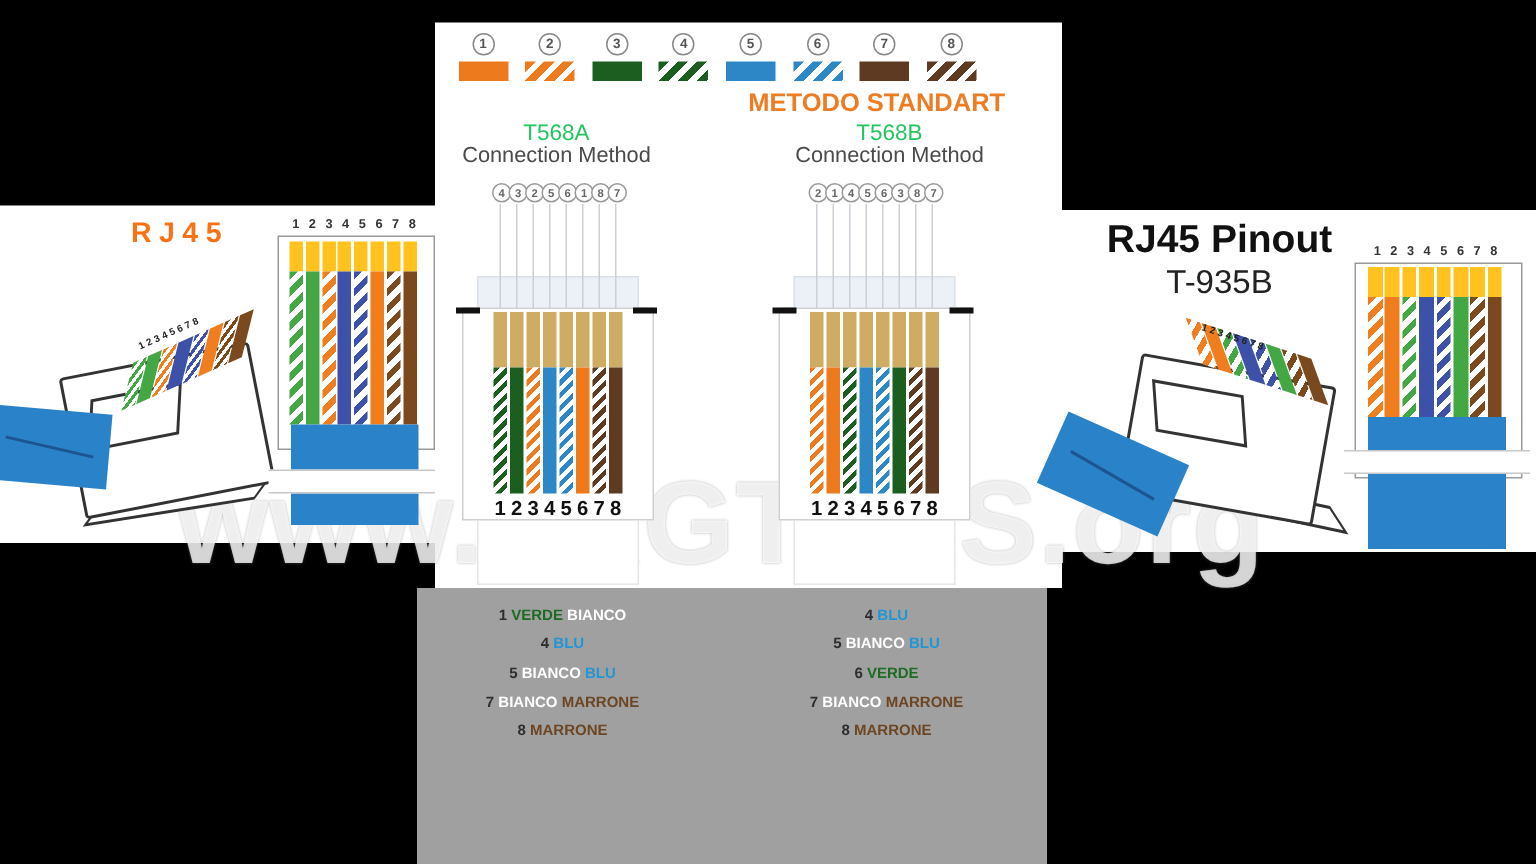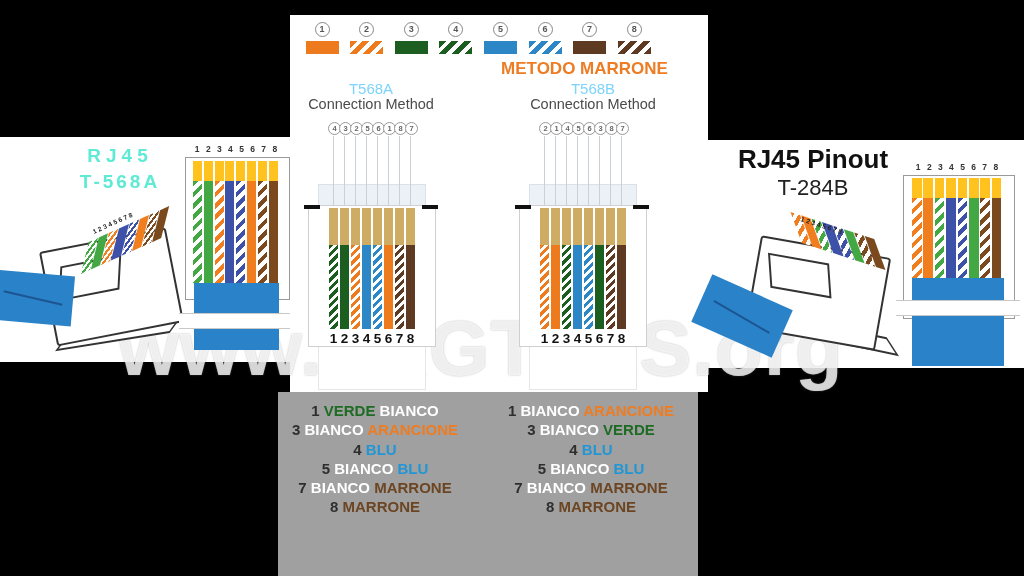--- a/index.html
+++ b/index.html
@@ -17,38 +17,38 @@
   #watermark .wm-accent{color:rgba(238,122,30,0.8);}
   
   #legend-row{position:absolute;left:305px;top:22px;width:370px;height:34px;z-index:3;}
   .lg-col{position:absolute;top:0;width:34px;text-align:center;}
   .lg-circle{width:13px;height:13px;border:1.5px solid #888;border-radius:50%;margin:0 auto;
              font-size:9px;line-height:13px;color:#555;font-weight:bold;background:#fff;}
   .lg-swatch{margin:4px auto 0 auto;height:13px;width:33px;}
   #metodo{position:absolute;left:492px;top:59px;width:185px;text-align:center;z-index:3;
           font-size:17px;font-weight:bold;}
   
-  .dg-title{position:absolute;width:160px;text-align:center;font-size:15px;color:#7dd3fc;z-index:3;}
+  .dg-title{position:absolute;width:160px;text-align:center;font-size:15px;color:#22c55e;z-index:3;}
   .dg-title2{position:absolute;width:160px;text-align:center;font-size:14.5px;color:#4A4A4A;z-index:3;}
   
   .dg{position:absolute;width:134px;height:272px;z-index:3;}
   .dg .body{position:absolute;left:2px;top:85px;width:126px;height:140px;background:#fff;border:1px solid #CFCFCF;}
   .dg .latch{position:absolute;left:12px;top:64px;width:106px;height:22px;background:#EBF1F6;border:1px solid #DAE2E8;}
   .dg .ghost{position:absolute;left:12px;top:225px;width:106px;height:44px;border:1px solid #E6E6E6;border-top:none;background:#fff;}
   .dg .dash{position:absolute;top:85px;width:16px;height:4px;background:#111;}
   .dg .gline{position:absolute;top:16px;width:1px;height:70px;background:#C9D1D6;}
   .dg .pairc{position:absolute;top:2px;width:11px;height:11px;border:1px solid #999;border-radius:50%;
              font-size:7.5px;line-height:11px;color:#666;font-weight:bold;text-align:center;background:#fff;}
   .dg .wire{position:absolute;top:88px;width:9px;}
   .dg .wtan{height:37px;width:100%;}
   .dg .wcol{height:84px;width:100%;}
   .dg .pnum{position:absolute;top:211px;width:11px;text-align:center;font-size:13.5px;font-weight:bold;color:#111;}
   
   #left-label{position:absolute;left:40px;top:143px;width:160px;text-align:center;z-index:3;
-              font-weight:bold;color:#5eead4;}
+              font-weight:bold;color:#f97316;}
   #left-label .l1{font-size:19px;letter-spacing:5px;line-height:26px;}
   #left-label .l2{font-size:19px;letter-spacing:3px;line-height:26px;}
   #right-label{position:absolute;left:723px;top:144px;width:180px;text-align:center;z-index:3;}
   #right-label .l1{font-size:26px;font-weight:bold;color:#111;line-height:30px;}
   #right-label .l2{font-size:22px;color:#222;line-height:27px;}
   
   .fv{position:absolute;z-index:3;}
   .fv-nums{position:absolute;font-size:8.5px;font-weight:bold;color:#333;letter-spacing:2px;text-align:center;}
   .fv-card{position:absolute;background:#fff;border:1px solid #9A9A9A;}
   .fv-pin{position:absolute;}
@@ -62,21 +62,21 @@
   .c3d-body{position:absolute;background:#fff;border:2px solid #333;border-radius:3px;}
   .c3d-hole{position:absolute;border:2px solid #333;background:#fff;}
   .c3d-tail{position:absolute;border:2px solid #333;background:#fff;}
   .c3d-cable{position:absolute;}
   .c3d-line{position:absolute;background:rgba(10,30,80,0.45);height:2px;}
   .c3d-strip{position:absolute;display:flex;gap:1px;}
   .c3d-strip div{flex:1;}
   .c3d-nums{position:absolute;font-size:6.5px;letter-spacing:2px;color:#222;font-weight:bold;white-space:nowrap;}
   
   .ctable{position:absolute;top:401px;width:190px;z-index:3;text-align:center;
-          font-size:15px;font-weight:bold;line-height:19.3px;}
+          font-size:10px;font-weight:bold;line-height:19.3px;}
   #table-left{left:280px;}
   #table-right{left:496px;}
 </style>
 </head>
 <body>
 
 <div id="panel-center"></div>
 <div id="panel-left"></div>
 <div id="panel-right"></div>
 <div id="panel-gray"></div>
@@ -110,34 +110,33 @@
     </div>
     <div class="lg-col" style="left: 267.6px;">
       <div class="lg-circle">7</div>
       <div class="lg-swatch" style="background: rgb(95, 58, 34);"></div>
     </div>
     <div class="lg-col" style="left: 312.2px;">
       <div class="lg-circle">8</div>
       <div class="lg-swatch" style="background: repeating-linear-gradient(135deg, rgb(95, 58, 34) 0px, rgb(95, 58, 34) 5px, rgb(255, 255, 255) 5px, rgb(255, 255, 255) 9px);"></div>
     </div>
   </div>
-<div id="metodo" style="color: rgb(237, 124, 35);">METODO MARRONE</div>
+<div id="metodo" style="color: rgb(237, 124, 35);">METODO STANDART</div>
 
 <div class="dg-title" style="left:291px;top:80px;">T568A</div>
 <div class="dg-title2" style="left:291px;top:96px;">Connection Method</div>
 <div class="dg-title" style="left:513px;top:80px;">T568B</div>
 <div class="dg-title2" style="left:513px;top:96px;">Connection Method</div>
 
 <div id="left-label">
   <div class="l1">RJ45</div>
-  <div class="l2">T-568A</div>
 </div>
 <div id="right-label">
   <div class="l1">RJ45 Pinout</div>
-  <div class="l2">T-284B</div>
+  <div class="l2">T-935B</div>
 </div>
 
 <div id="l3d">
   <div class="c3d-tail" style="left:66px;top:100px;width:112px;height:12px;transform:rotate(-9deg) skewX(-45deg);"></div>
   <div class="c3d-body" style="left:52px;top:14px;width:125px;height:92px;transform:rotate(-11deg);">
     <div class="c3d-hole" style="left:12px;top:16px;width:58px;height:30px;transform:skewX(-14deg);"></div>
   </div>
   <div class="c3d-cable" id="l3d-cable" style="left: -2px; top: 48px; width: 80px; height: 50px; transform: rotate(5deg); background: rgb(42, 130, 200);">
     <div class="c3d-line" style="left:10px;top:24px;width:60px;transform:rotate(8deg);"></div>
   </div>
@@ -170,31 +169,29 @@
       <div style="background: repeating-linear-gradient(135deg, rgb(62, 81, 168) 0px, rgb(62, 81, 168) 3px, rgb(255, 255, 255) 3px, rgb(255, 255, 255) 6px);"></div>
       <div style="background: rgb(67, 168, 67);"></div>
       <div style="background: repeating-linear-gradient(135deg, rgb(122, 74, 30) 0px, rgb(122, 74, 30) 3px, rgb(255, 255, 255) 3px, rgb(255, 255, 255) 6px);"></div>
       <div style="background: rgb(122, 74, 30);"></div>
     </div>
   <div class="c3d-nums" style="left:106px;top:-2px;transform:rotate(18deg);">12345678</div>
 </div>
 
 <div id="table-left" class="ctable">
     <div class="trow"><span style="color: rgb(46, 46, 46);">1</span> <span style="color: rgb(30, 107, 36);">VERDE</span> <span style="color: rgb(255, 255, 255);">BIANCO</span></div>
-    <div class="trow"><span style="color: rgb(46, 46, 46);">3</span> <span style="color: rgb(255, 255, 255);">BIANCO</span> <span style="color: rgb(237, 124, 35);">ARANCIONE</span></div>
     <div class="trow"><span style="color: rgb(46, 46, 46);">4</span> <span style="color: rgb(33, 150, 214);">BLU</span></div>
     <div class="trow"><span style="color: rgb(46, 46, 46);">5</span> <span style="color: rgb(255, 255, 255);">BIANCO</span> <span style="color: rgb(33, 150, 214);">BLU</span></div>
     <div class="trow"><span style="color: rgb(46, 46, 46);">7</span> <span style="color: rgb(255, 255, 255);">BIANCO</span> <span style="color: rgb(108, 69, 35);">MARRONE</span></div>
     <div class="trow"><span style="color: rgb(46, 46, 46);">8</span> <span style="color: rgb(108, 69, 35);">MARRONE</span></div>
   </div>
 <div id="table-right" class="ctable">
-    <div class="trow"><span style="color: rgb(46, 46, 46);">1</span> <span style="color: rgb(255, 255, 255);">BIANCO</span> <span style="color: rgb(237, 124, 35);">ARANCIONE</span></div>
-    <div class="trow"><span style="color: rgb(46, 46, 46);">3</span> <span style="color: rgb(255, 255, 255);">BIANCO</span> <span style="color: rgb(30, 107, 36);">VERDE</span></div>
     <div class="trow"><span style="color: rgb(46, 46, 46);">4</span> <span style="color: rgb(33, 150, 214);">BLU</span></div>
     <div class="trow"><span style="color: rgb(46, 46, 46);">5</span> <span style="color: rgb(255, 255, 255);">BIANCO</span> <span style="color: rgb(33, 150, 214);">BLU</span></div>
+    <div class="trow"><span style="color: rgb(46, 46, 46);">6</span> <span style="color: rgb(30, 107, 36);">VERDE</span></div>
     <div class="trow"><span style="color: rgb(46, 46, 46);">7</span> <span style="color: rgb(255, 255, 255);">BIANCO</span> <span style="color: rgb(108, 69, 35);">MARRONE</span></div>
     <div class="trow"><span style="color: rgb(46, 46, 46);">8</span> <span style="color: rgb(108, 69, 35);">MARRONE</span></div>
   </div>
 
 <div class="dg" style="left: 306px; top: 120px;">
     <div class="ghost"></div>
     <div class="latch"></div>
     <div class="body"></div>
     <div class="dash" style="left: -2px;"></div>
     <div class="dash" style="left: 116px;"></div>

